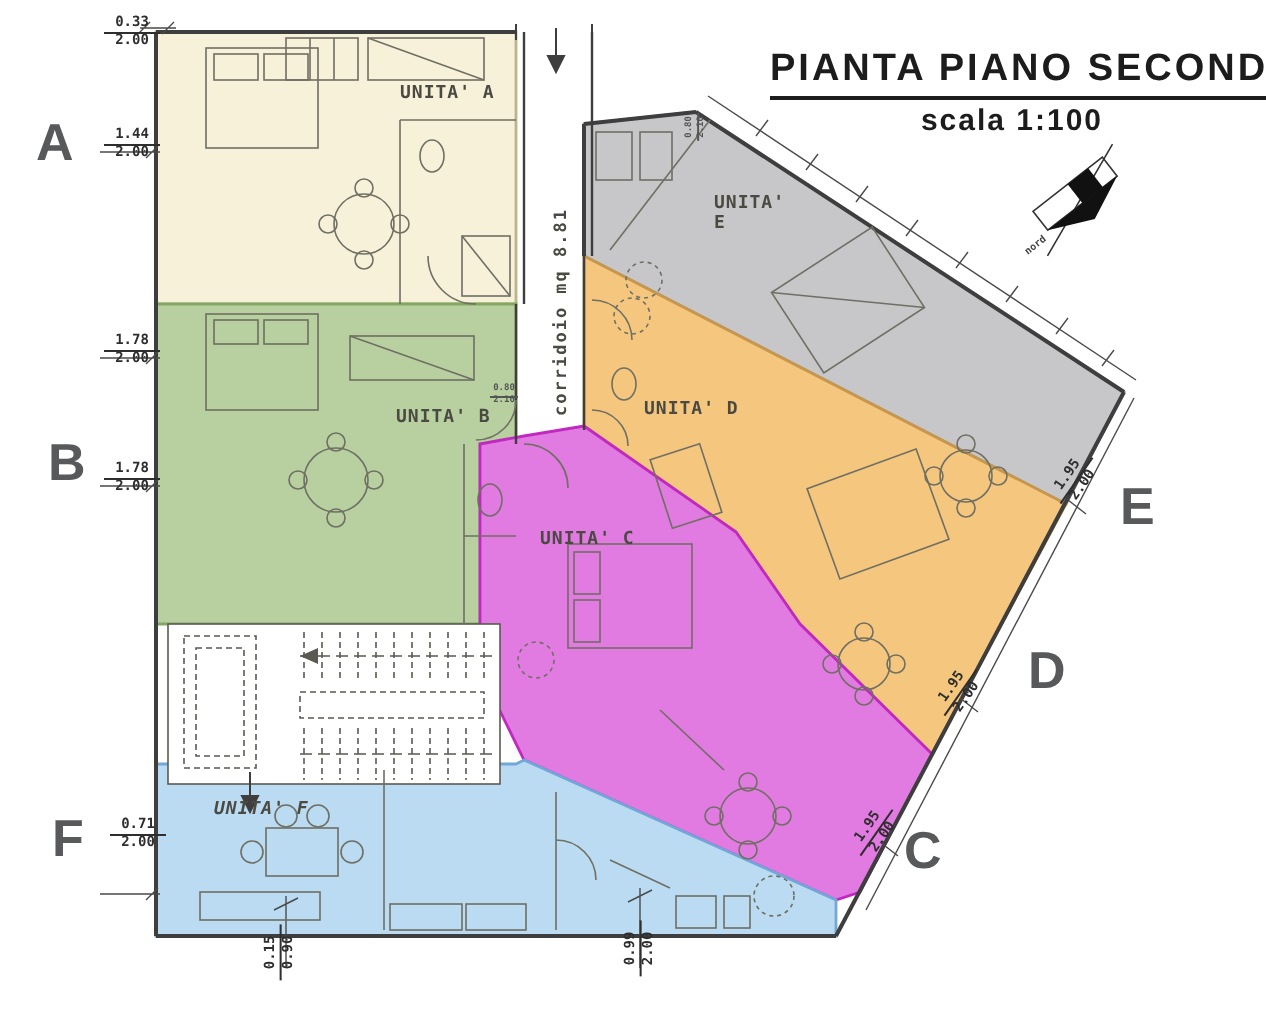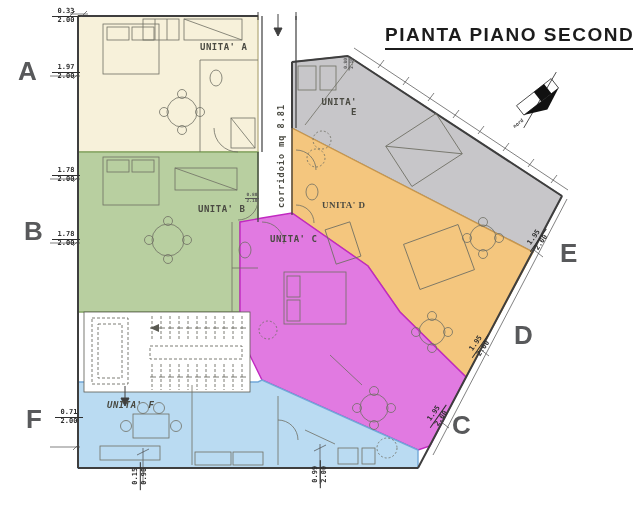--- a/index.html
+++ b/index.html
@@ -1,21 +1,21 @@
 <!DOCTYPE html>
 <html><head>
 <meta charset="utf-8">
 <style>
   html,body{margin:0;padding:0;background:#fff;}
   #canvas{position:relative;width:633px;height:508px;background:#ffffff;overflow:hidden;
           font-family:"Liberation Sans",sans-serif;}
   #plan-svg{position:absolute;left:0;top:0;}
   .ovl{position:absolute;white-space:nowrap;}
   .plan-label{font:600 9px "DejaVu Sans Mono",monospace;color:#4a4a42;letter-spacing:.5px;padding-left:12px;}
-  .plan-label.wrap{white-space:normal;text-align:right;line-height:1.15;}
+  .plan-label.wrap{white-space:normal;text-align:left;line-height:1.15;margin-left:44px;}
   .letter{font:700 26px "Liberation Sans",sans-serif;color:#58595b;}
   .dim{font:700 7px "DejaVu Sans Mono",monospace;color:#2e2e2e;text-align:center;line-height:1.1;width:28px;}
   .dim span{display:block;}
   .dim .b{border-top:1px solid #2e2e2e;}
   .dim.rot90{transform:rotate(-90deg);}
   .dim.rot55{transform:rotate(-55deg);}
   .dimxs{font:600 4.5px "DejaVu Sans Mono",monospace;color:#555;text-align:center;line-height:1.1;width:14px;}
   .dimxs span{display:block;}
   .dimxs .b{border-top:.5px solid #555;}
   #title-block{left:385px;top:24px;width:242px;text-align:center;}
@@ -183,46 +183,47 @@
   <g transform="rotate(-38 540 100)">
     <line x1="510" y1="112" x2="570" y2="88" stroke="#333" stroke-width="0.8"></line>
     <rect x="518" y="90" width="44" height="12" fill="none" stroke="#333" stroke-width="0.8"></rect>
     <rect x="540" y="90" width="13" height="12" fill="#111"></rect>
     <polygon points="518,102 562,102 540,112" fill="#111"></polygon>
   </g>
 </svg>
 
 <div class="ovl" id="title-block">
   <div id="title-main">PIANTA PIANO SECONDO</div>
+  <div id="title-scale">scala 1:100</div>
 </div>
 
 <div class="ovl" id="corridor-label">corridoio  mq 8.81</div>
 
 <div class="ovl" id="north-label" style="left:512px;top:120px;transform:rotate(-38deg);">nord</div>
 
 <div class="ovl plan-label" style="left:188px;top:42px;">UNITA' A</div>
 <div class="ovl plan-label" style="left:186px;top:204px;">UNITA' B</div>
-<div class="ovl plan-label" style="left:258px;top:234px;">UNITA' C</div>
-<div class="ovl plan-label" style="left:310px;top:200px;font-family:Liberation Serif, serif;">UNITA' D</div>
+<div class="ovl plan-label" style="left:258px;top:265px;">UNITA' C</div>
+<div class="ovl plan-label" style="left:310px;top:200px;">UNITA' D</div>
 <div class="ovl plan-label wrap" style="left:301px;top:97px;width:44px;">UNITA' E</div>
 <div class="ovl plan-label" style="left:95px;top:400px;font-style:italic;">UNITA' F</div>
 
 <div class="ovl letter" style="left:18px;top:56px;">A</div>
 <div class="ovl letter" style="left:24px;top:216px;">B</div>
 <div class="ovl letter" style="left:452px;top:410px;">C</div>
 <div class="ovl letter" style="left:514px;top:320px;">D</div>
 <div class="ovl letter" style="left:560px;top:238px;">E</div>
 <div class="ovl letter" style="left:26px;top:404px;">F</div>
 
 <div class="ovl dim" style="left:52px;top:8px;">
   <span>0.33</span>
       <span class="b">2.00</span>
     </div>
 <div class="ovl dim" style="left:52px;top:64px;">
-  <span>1.97</span>
+  <span>1.44</span>
       <span class="b">2.00</span>
     </div>
 <div class="ovl dim" style="left:52px;top:167px;">
   <span>1.78</span>
       <span class="b">2.00</span>
     </div>
 <div class="ovl dim" style="left:52px;top:231px;">
   <span>1.78</span>
       <span class="b">2.00</span>
     </div>

